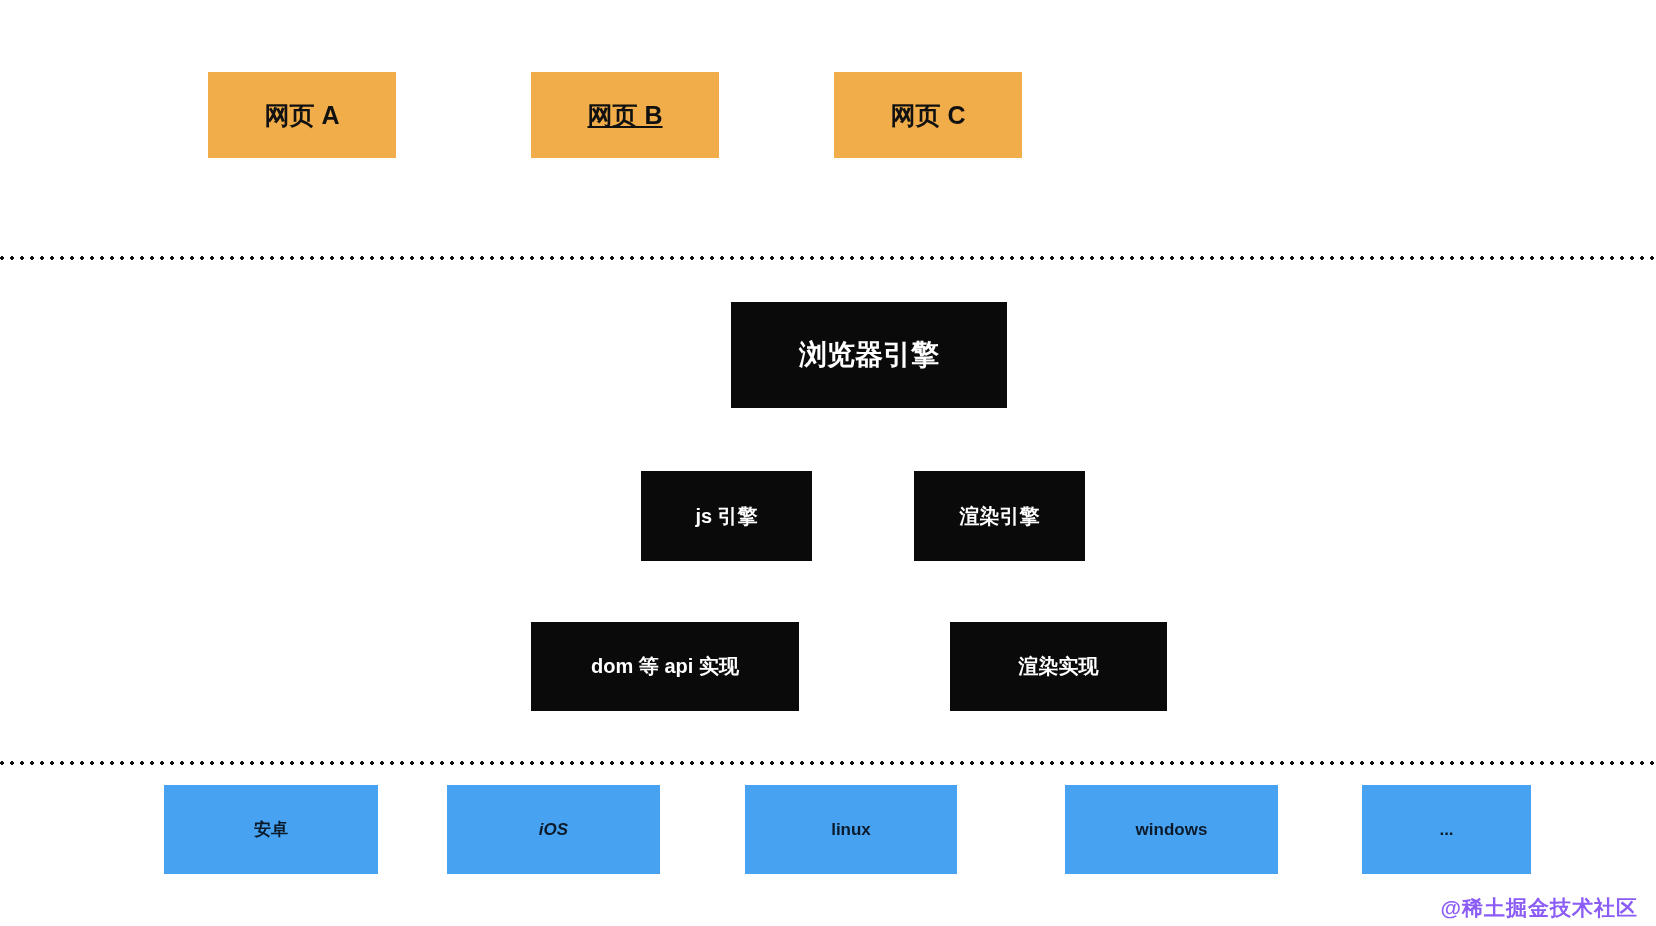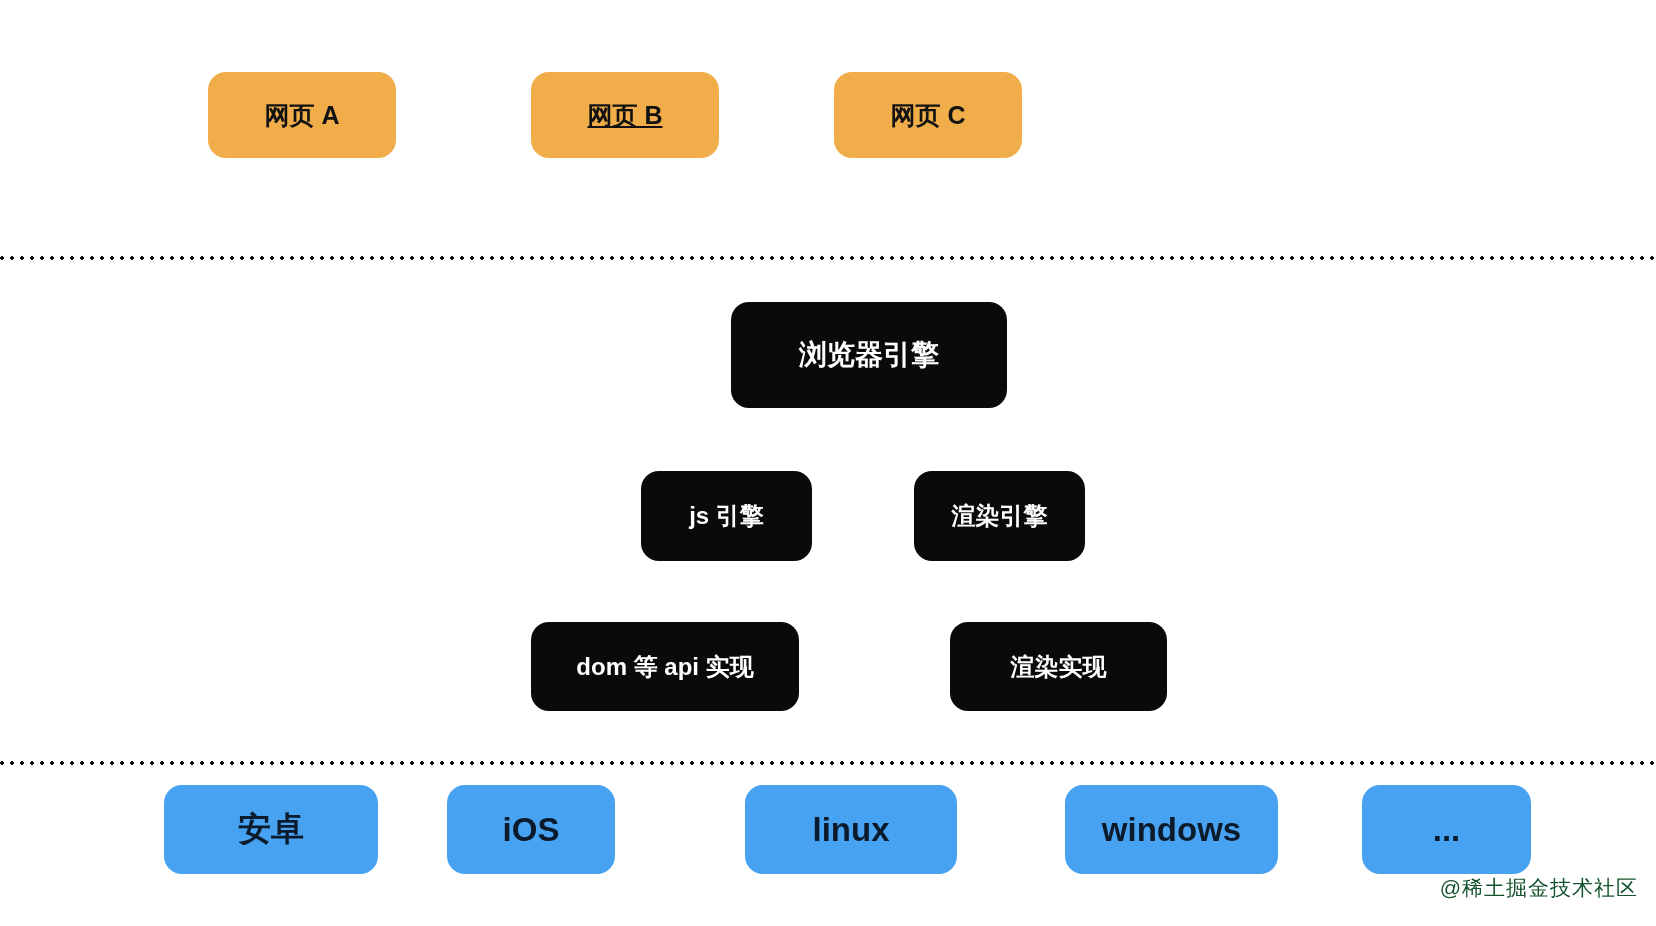--- a/index.html
+++ b/index.html
@@ -16,74 +16,73 @@
     overflow: hidden;
   }
   .node {
     position: absolute;
     display: flex;
     align-items: center;
     justify-content: center;
     font-weight: bold;
     text-align: center;
     white-space: nowrap;
-    border-radius: 18px;
   }
   .webpage-box {
     background: #f0ad4a;
     color: #111111;
     font-size: 25px;
     width: 188px;
     height: 86px;
     top: 72px;
   }
   .engine-box {
     background: #0a0a0a;
     color: #ffffff;
-    font-size: 24px;
+    font-size: 20px;
   }
   .platform-box {
     background: #48a2f2;
     color: #0b1b2b;
-    font-size: 33px;
+    font-size: 17px;
     top: 785px;
     height: 89px;
   }
   .dotted-line {
     position: absolute;
     left: 0;
     width: 1656px;
     height: 4px;
     background-image: radial-gradient(circle at 2px 2px, #111111 1.6px, transparent 1.8px);
     background-size: 10px 4px;
     background-repeat: repeat-x;
   }
   .watermark {
     position: absolute;
     right: 18px;
-    bottom: 24px;
-    color: #14532d;
+    bottom: 4px;
+    color: #8b5cf6;
     font-size: 21px;
-    font-weight: normal;
+    font-weight: bold;
     letter-spacing: 1px;
   }
   
   #web-a { left: 208px; }
   #web-b { left: 531px; text-decoration: underline; }
   #web-c { left: 834px; }
   #web-d { left: 1162px; width: 190px; }
   #sep-1 { top: 256px; }
   #browser-engine { left: 731px; top: 302px; width: 276px; height: 106px; font-size: 28px; }
   #js-engine      { left: 641px; top: 471px; width: 171px; height: 90px; }
   #render-engine  { left: 914px; top: 471px; width: 171px; height: 90px; }
   #dom-api-impl   { left: 531px; top: 622px; width: 268px; height: 89px; }
   #render-impl    { left: 938px; top: 622px; width: 217px; height: 89px; margin-left: 12px; }
   #sep-2 { top: 761px; }
   #platform-android { left: 164px;  width: 214px; }
-  #platform-ios     { left: 447px;  width: 168px; }
+  #platform-ios     { left: 447px;  width: 213px; font-style: italic; }
   #platform-linux   { left: 745px;  width: 212px; }
   #platform-windows { left: 1065px; width: 213px; }
   #platform-more    { left: 1362px; width: 169px; }
 </style>
 </head>
 <body>
 
 <div class="canvas">
 
   <div class="node webpage-box" id="web-a">网页 A</div>

